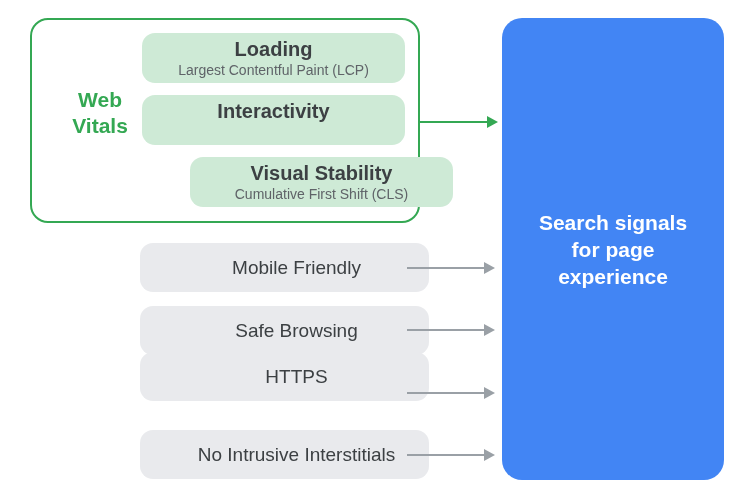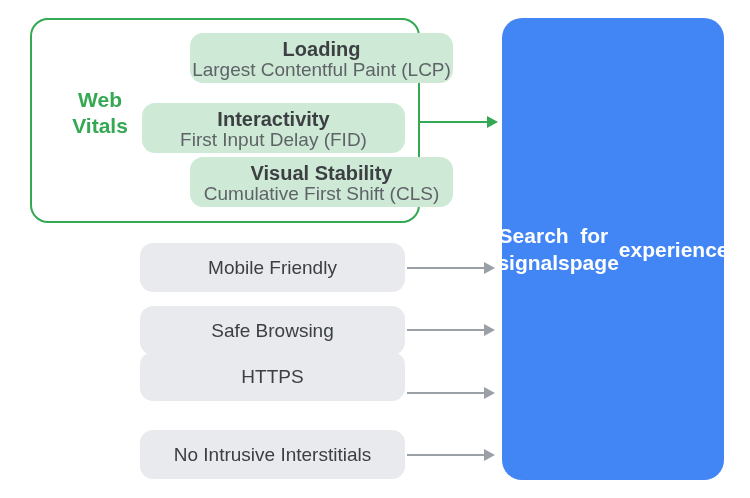--- a/index.html
+++ b/index.html
@@ -35,61 +35,63 @@
   .vital-box {
     position: absolute;
     left: 142px;
     width: 263px; height: 50px;
     background: var(--light-green, #CEEAD6);
     border-radius: 13px;
     box-sizing: border-box;
     text-align: center;
     padding-top: 4px;
   }
-  .vital-box.v0 { top: 33px; margin-left: 48px; }
-  .vital-box.v1 { top: 95px; margin-top: 8px; }
+  .vital-box.v0 { top: 33px; }
+  .vital-box.v1 { top: 95px; }
   .vital-box.v2 { top: 157px; margin-left: 48px; }
   .vital-title {
     font-size: 20px;
     font-weight: 700;
     color: var(--title-text, #3C4043);
     line-height: 25px;
   }
   .vital-sub {
-    font-size: 19px;
+    font-size: 14px;
     color: var(--subtitle-text, #5F6368);
     line-height: 16px;
   }
 
   
   .signal-box {
     position: absolute;
     left: 140px;
     width: 265px; height: 49px;
     background: var(--gray-box, #E9EAED);
     border-radius: 13px;
     display: flex;
     align-items: center;
     justify-content: center;
     font-size: 19px;
     color: var(--title-text, #3C4043);
+    padding-left: 24px;
   }
   .signal-box.s0 { top: 243px; }
   .signal-box.s1 { top: 306px; text-align: center; }
   .signal-box.s2 { top: 352px; }
   .signal-box.s3 { top: 430px; }
 
   
   .blue-box {
     position: absolute;
     left: 502px; top: 18px;
     width: 222px; height: 462px;
     background: var(--blue, #4285F4);
     border-radius: 20px;
     display: flex;
+    flex-direction: column;
     align-items: center;
     justify-content: center;
     text-align: center;
     color: #ffffff;
     font-size: 21px;
     font-weight: 700;
     line-height: 27px;
   }
 
   
@@ -130,21 +132,20 @@
     <div>Vitals</div>
   </div>
 
   <div class="vital-box v0">
     <div class="vital-title">Loading</div>
     <div class="vital-sub">Largest Contentful Paint (LCP)</div>
   </div>
 
   <div class="vital-box v1">
     <div class="vital-title">Interactivity</div>
-    <div class="vital-sub">First Input Delay (FID)</div>
   </div>
 
   <div class="vital-box v2">
     <div class="vital-title">Visual Stability</div>
     <div class="vital-sub">Cumulative First Shift (CLS)</div>
   </div>
 
   <div class="h-arrow green cwv">
     <div class="shaft"></div>
     <div class="head"></div>

